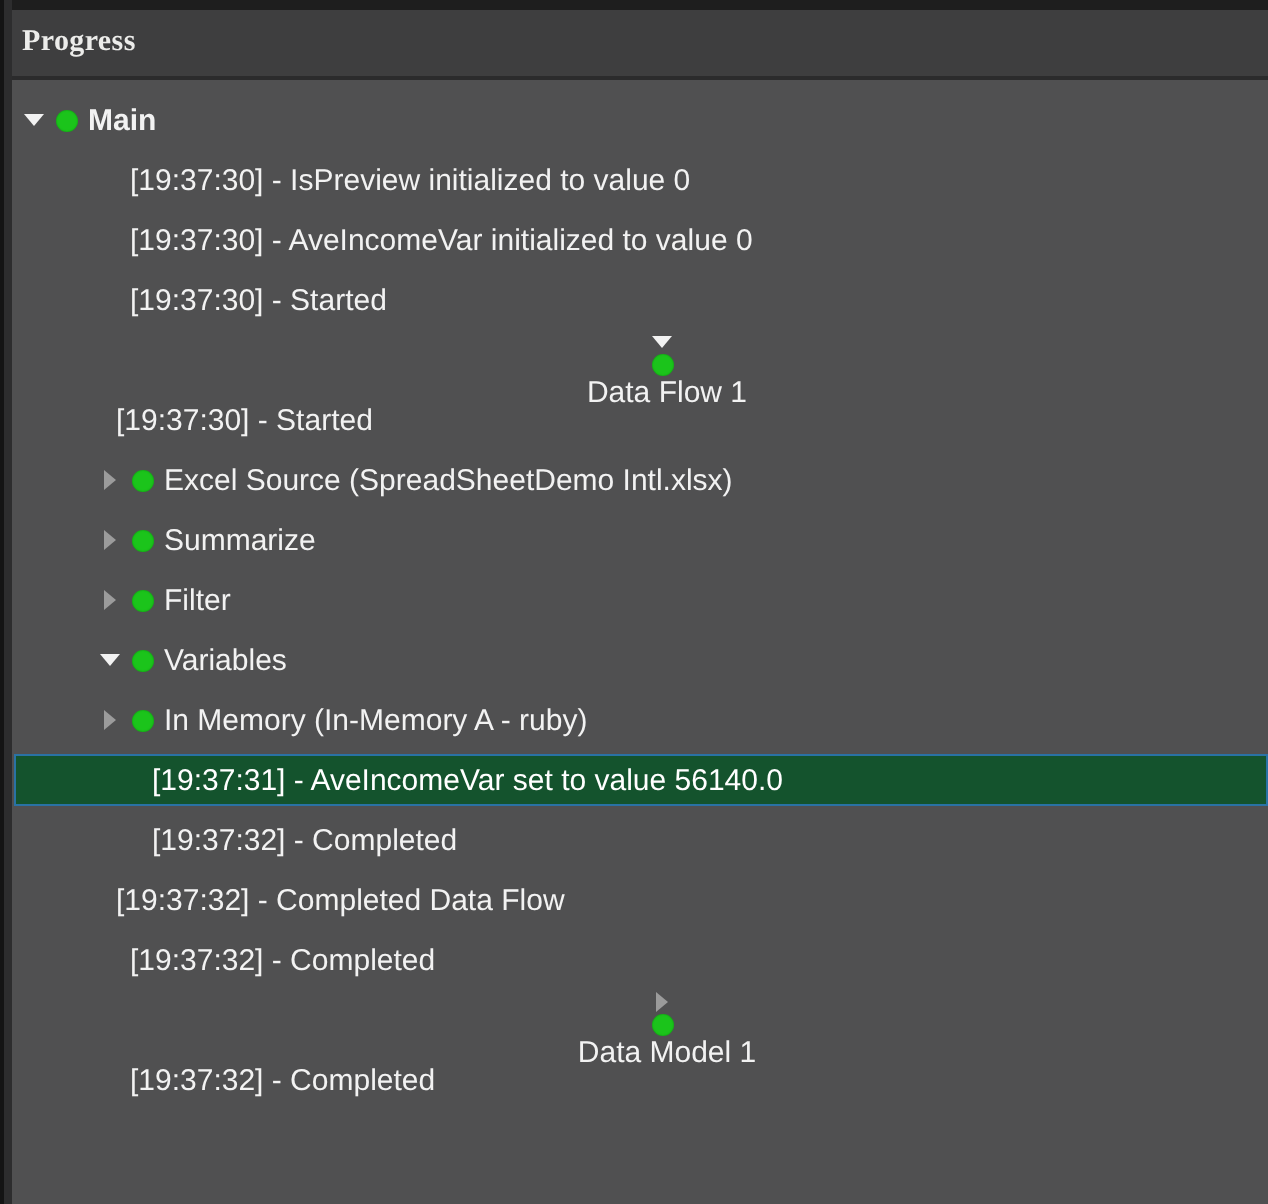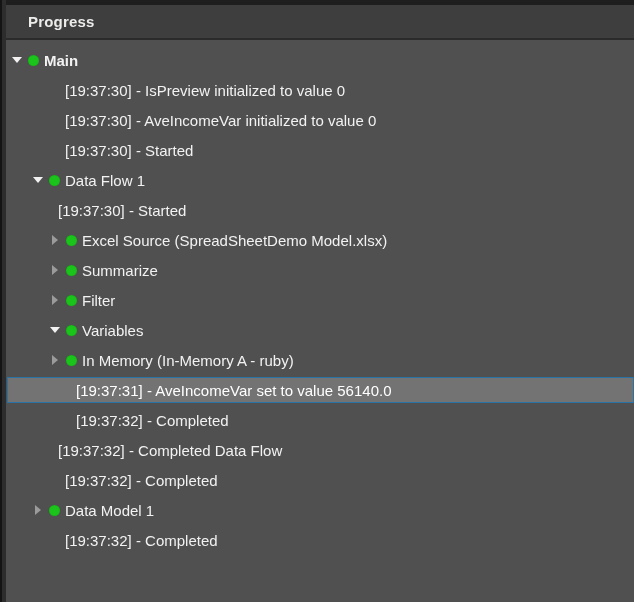--- a/index.html
+++ b/index.html
@@ -9,34 +9,35 @@
     background:#505051;
     font-family:"Liberation Sans","DejaVu Sans",sans-serif;
     overflow:hidden;
     box-sizing:border-box;
   }
   .top-strip{height:5px;background:#1e1e1e;}
   .header{
     height:33px;background:#3e3e3f;
     border-bottom:2px solid #2b2b2c;
     display:flex;align-items:center;
-    padding-left:28px;
+    padding-left:11px;
+    font-family:Liberation Serif, serif;
   }
   .title{
     color:#ececea;font-size:15px;font-weight:bold;letter-spacing:0.2px;
   }
   .body{padding-top:5px;}
   .row{
     height:30px;display:flex;align-items:center;
     color:#f2f2f2;font-size:15px;white-space:nowrap;
     box-sizing:border-box;
   }
   
   .row.node.lvl0{padding-left:12px;font-weight:bold;}
-  .row.node.lvl1{padding-left:33px;}
+  .row.node.lvl1{padding-left:33px;flex-direction:column;}
   .row.node.lvl2{padding-left:50px;}
   
   .row.msg.lvl1{padding-left:65px;}
   .row.msg.lvl2{padding-left:58px;}
   .row.msg.lvl3{padding-left:76px;}
   .arrow{
     width:11px;height:12px;margin-right:5px;flex:0 0 auto;
     position:relative;display:inline-block;
   }
   .arrow.expanded::before{
@@ -50,21 +51,21 @@
     border-left:6px solid #9b9b9b;
   }
   .dot{
     width:11px;height:11px;border-radius:50%;
     margin-right:5px;flex:0 0 auto;
     background:#1bc41b;
     box-shadow:inset 0 0 1px #0e8a12;
   }
   .row.selected{
     height:26px;margin:2px 0 2px 7px;
-    background:#737373;
+    background:#14532d;
     border:1px solid #2a72a4;
     color:#ffffff;
   }
   .row.selected.lvl3{padding-left:68px;}
   
   .edge{position:absolute;top:0;height:100%;}
   .edge-dark{left:0;width:2px;background:#141414;}
   .edge-mid{left:2px;width:4px;background:#2d2d2e;}
 </style>
 </head>
@@ -98,21 +99,21 @@
     <span class="dot"></span>
     <span class="label">Data Flow 1</span>
   </div>
       <div class="row msg lvl2">
 
     <span class="label">[19:37:30] - Started</span>
   </div>
       <div class="row node lvl2">
     <span class="arrow collapsed"></span>
     <span class="dot"></span>
-    <span class="label">Excel Source (SpreadSheetDemo Model.xlsx)</span>
+    <span class="label">Excel Source (SpreadSheetDemo Intl.xlsx)</span>
   </div>
       <div class="row node lvl2">
     <span class="arrow collapsed"></span>
     <span class="dot"></span>
     <span class="label">Summarize</span>
   </div>
       <div class="row node lvl2">
     <span class="arrow collapsed"></span>
     <span class="dot"></span>
     <span class="label">Filter</span>

